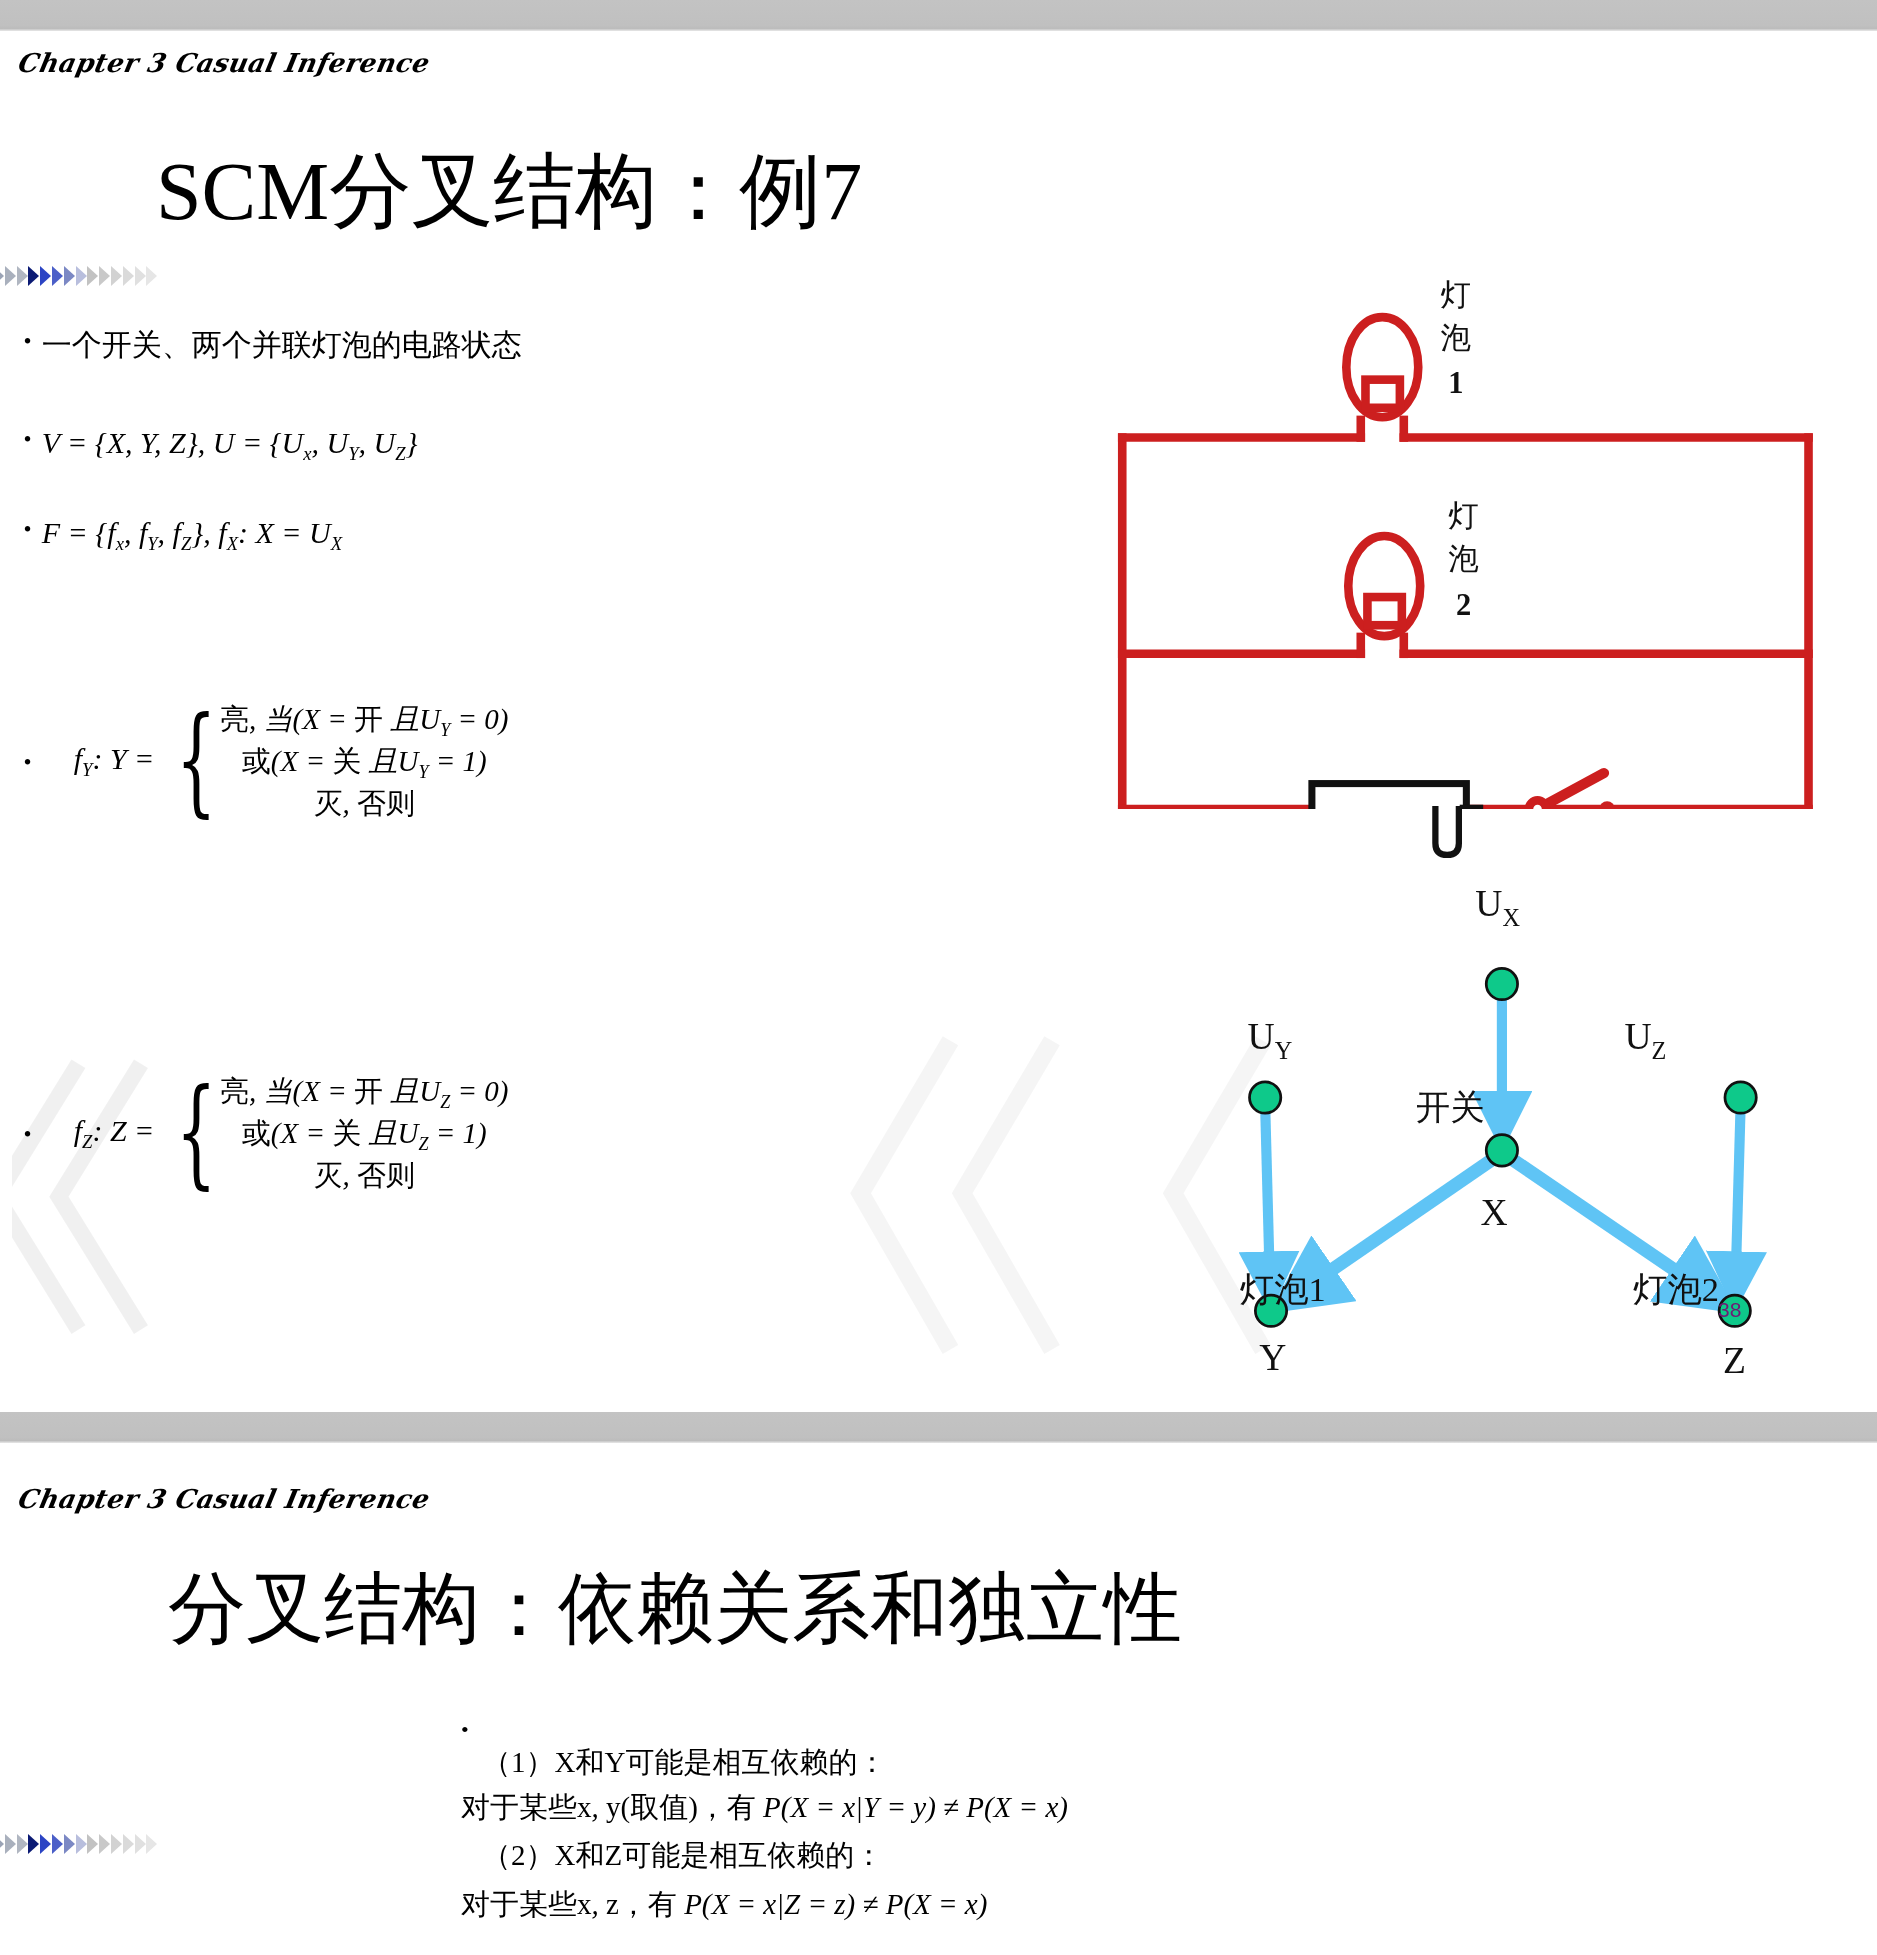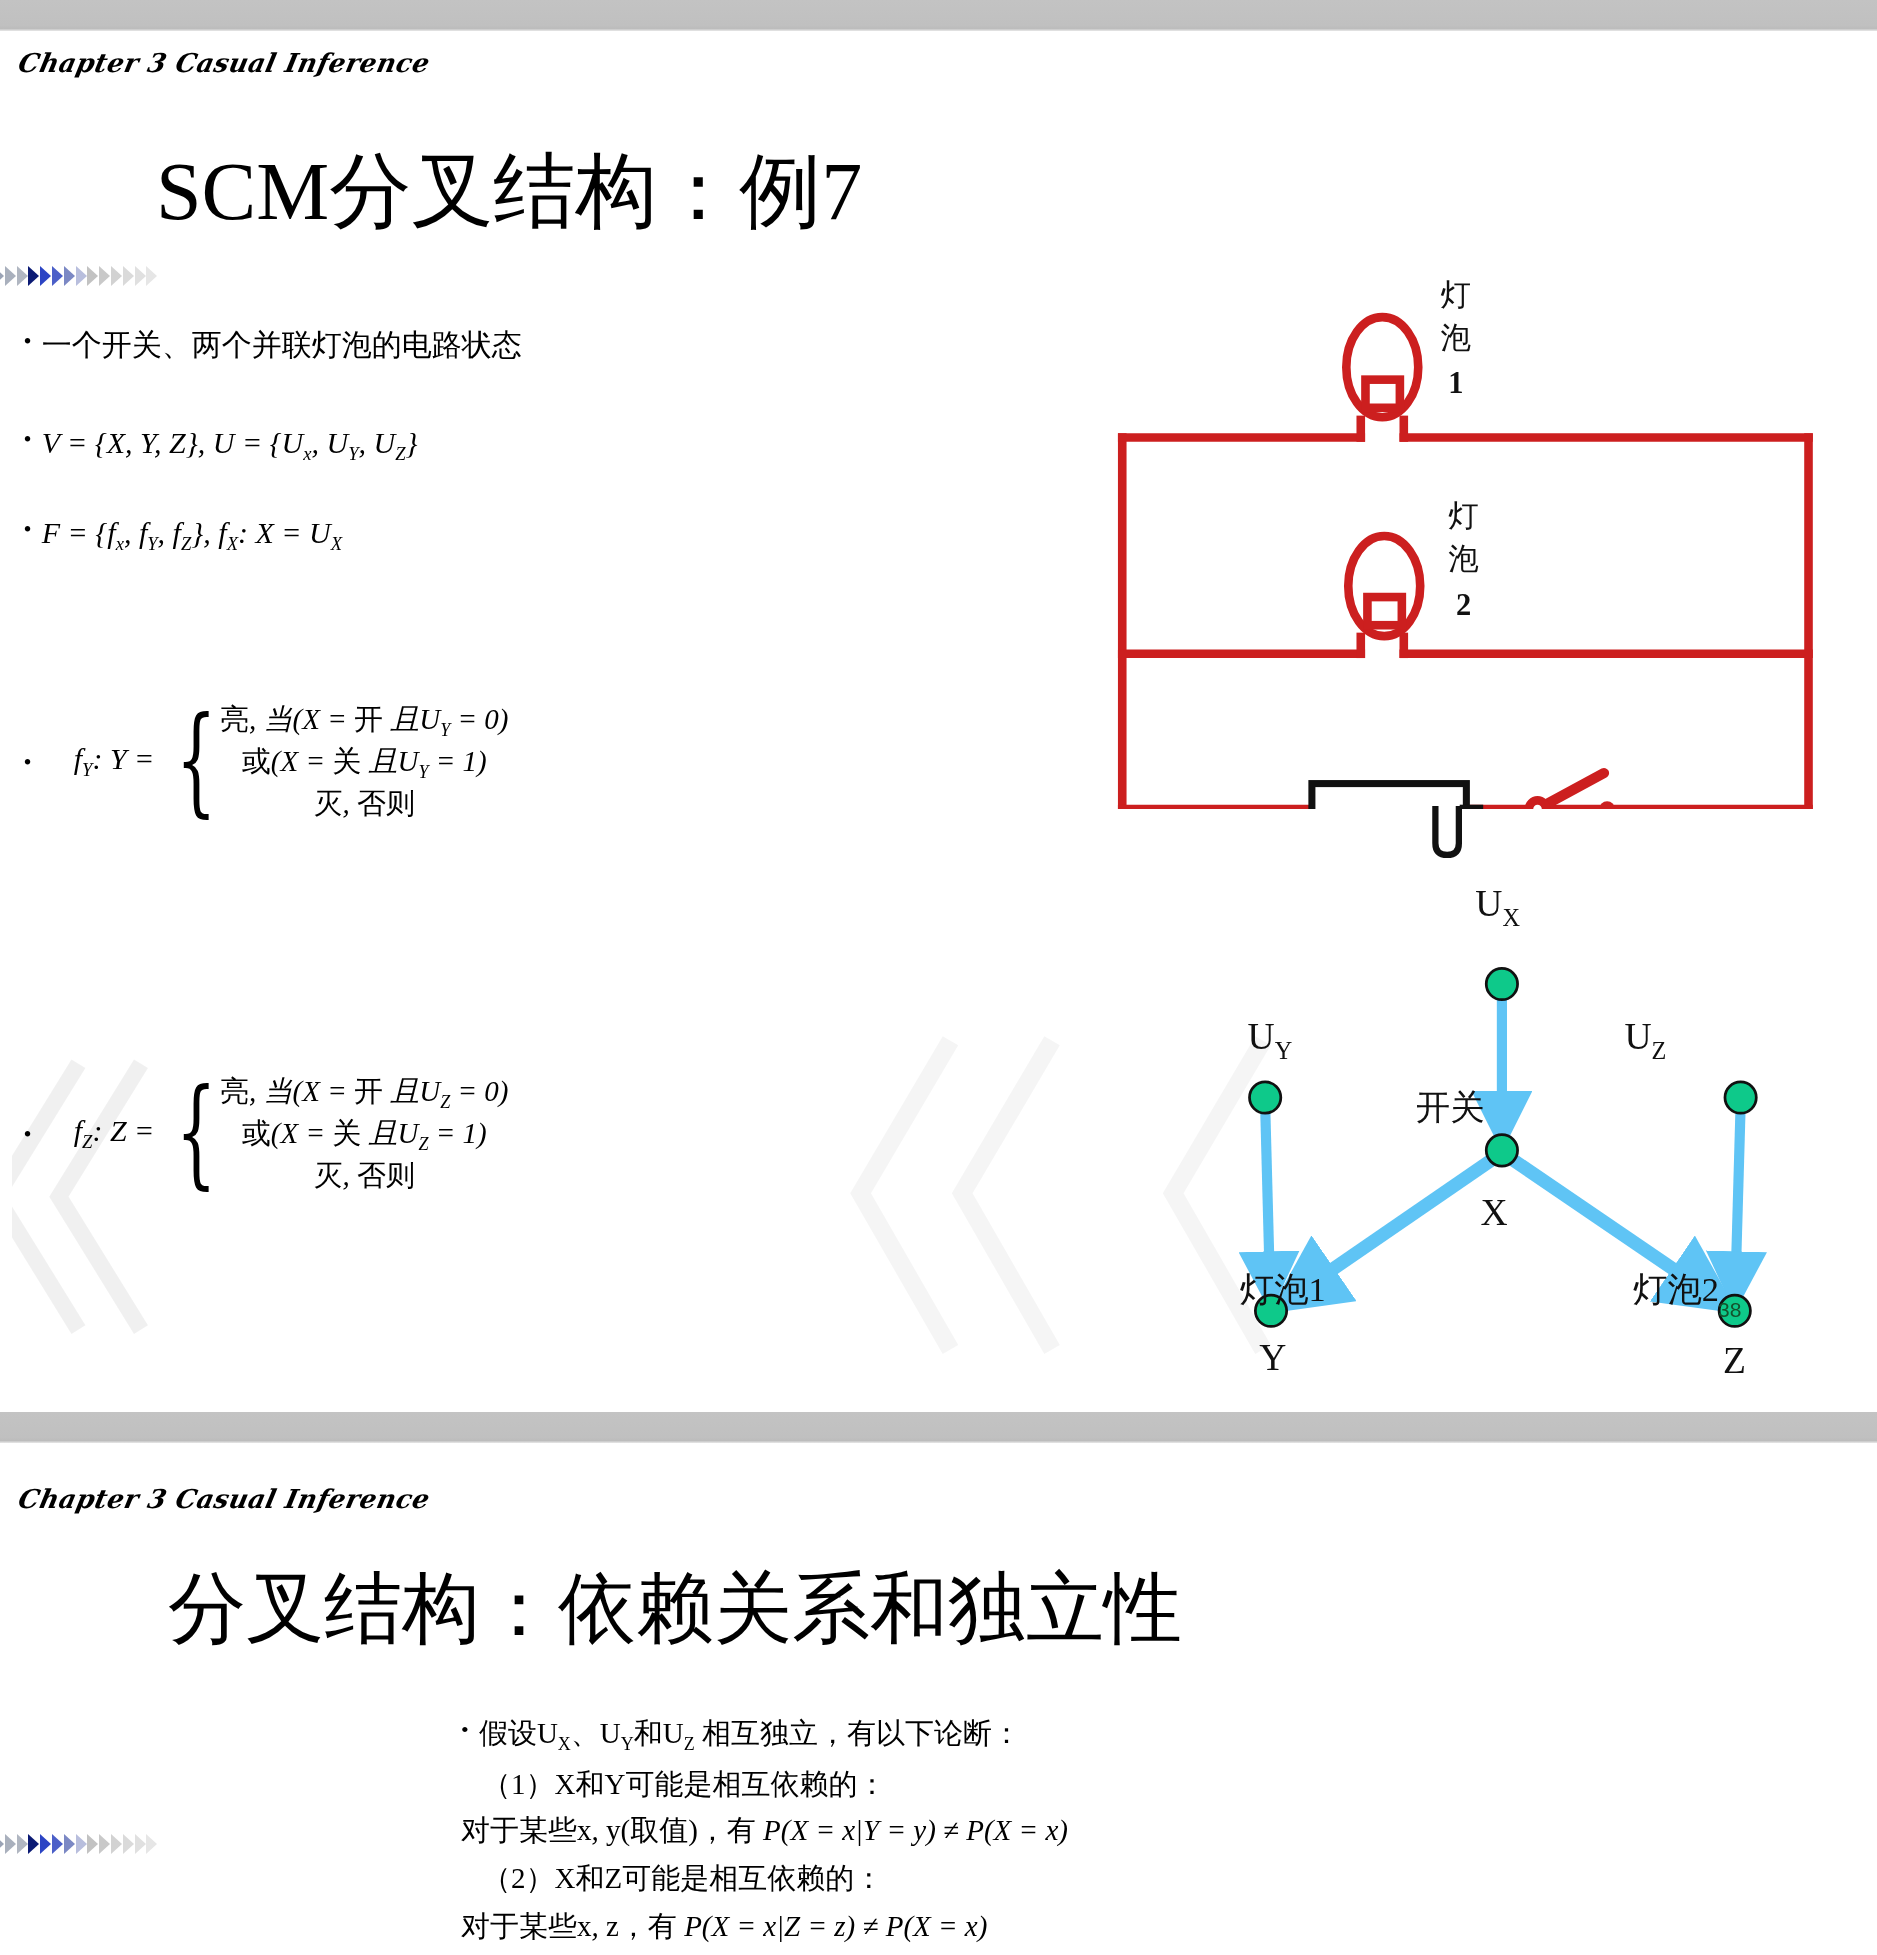--- a/index.html
+++ b/index.html
@@ -48,21 +48,21 @@
 
   
   .graph{position:absolute;}
 
   
   .txtblock{position:absolute;font-size:29px;line-height:1.42;}
   .txtline{white-space:nowrap;}
   .txtline.wrap{white-space:normal;}
 
   
-  .pagenum{position:absolute;font-family:"Liberation Sans",sans-serif;font-size:21px;color:#14532d;}
+  .pagenum{position:absolute;font-family:"Liberation Sans",sans-serif;font-size:21px;color:#701a75;}
 
   
   .wm{position:absolute;opacity:.5;pointer-events:none;}
 </style>
 </head>
 <body>
 
 <section class="slide" id="slide-1">
 
   <div class="top-band"></div>
@@ -289,21 +289,20 @@
       <text x="545" y="1200">X</text>
       <text x="118" y="1560">Y</text>
       <text x="1035" y="1560">Z</text>
     </g>
   </svg>
 
   <div class="txtblock" style="left:461px;top:305px;width:1392px;">
 
     <div class="txtline" style="display:flex;align-items:flex-start;">
       <span style="font-size:22px;line-height:1;margin-right:10.2px;position:relative;top:5.5px;">•</span>
-      <span>假设U<sub>X</sub>、U<sub>Y</sub>和U<sub>Z</sub> 相互独立，有以下论断：</span>
     </div>
 
     <div class="txtline" style="margin-top:7px;padding-left:21px;">（1）X和Y可能是相互依赖的：</div>
 
     <div class="txtline wrap" style="margin-top:4px;width:1361px;">对于某些x<span class="mathit">, </span>y(取值)，有&nbsp;<span class="mathit">P(X = x|Y = y) ≠ P(X = x)</span></div>
 
     <div class="txtline" style="margin-top:7px;padding-left:21px;">（2）X和Z可能是相互依赖的：</div>
 
     <div class="txtline" style="margin-top:7px;">对于某些x<span class="mathit">, </span>z，有&nbsp;<span class="mathit">P(X = x|Z = z) ≠ P(X = x)</span></div>
 

